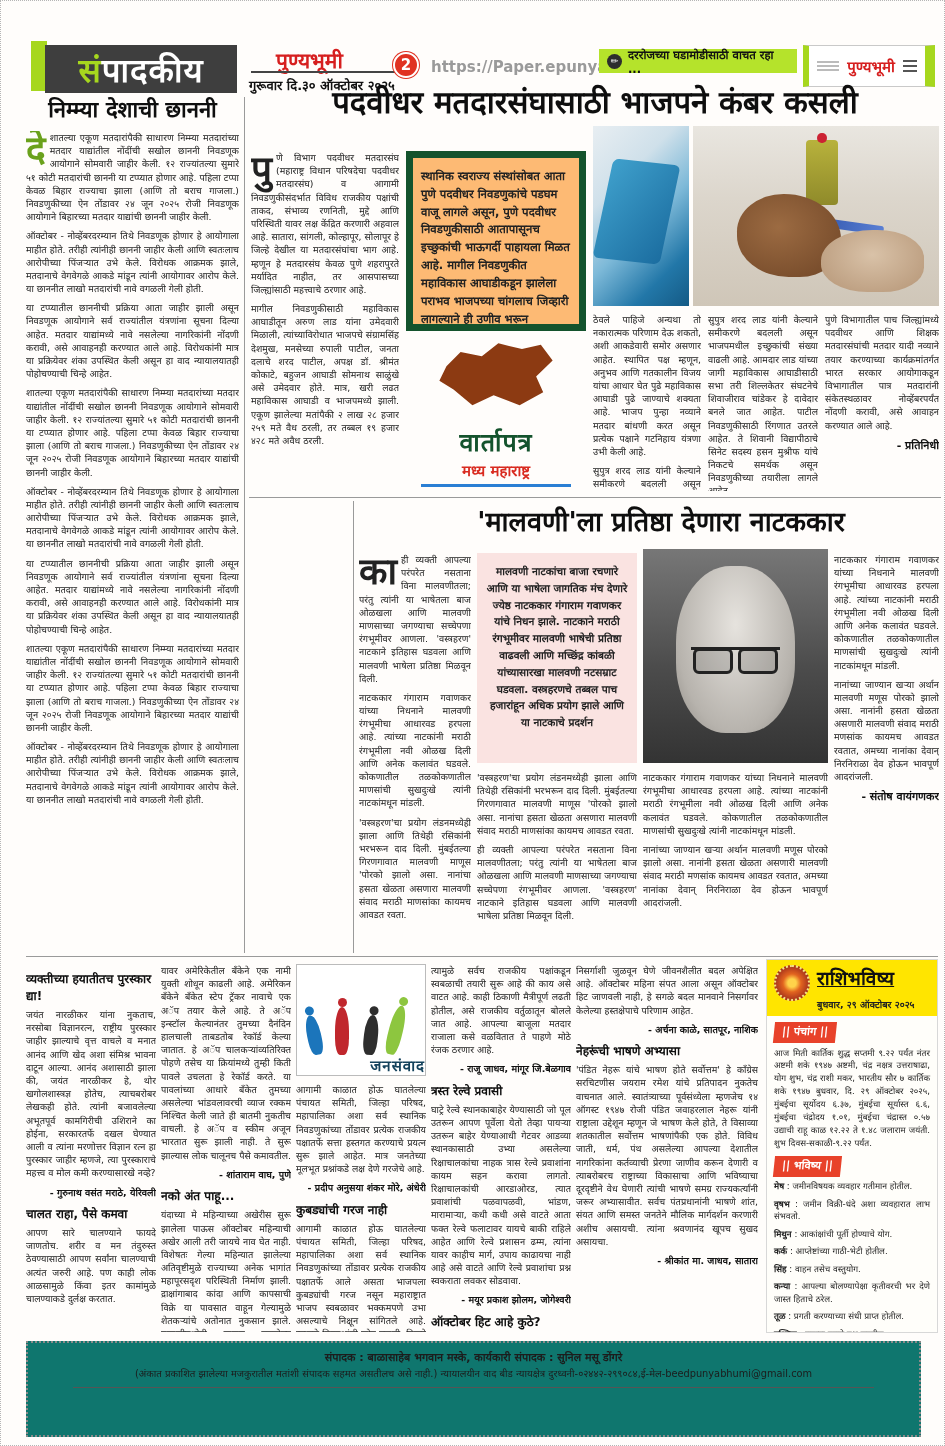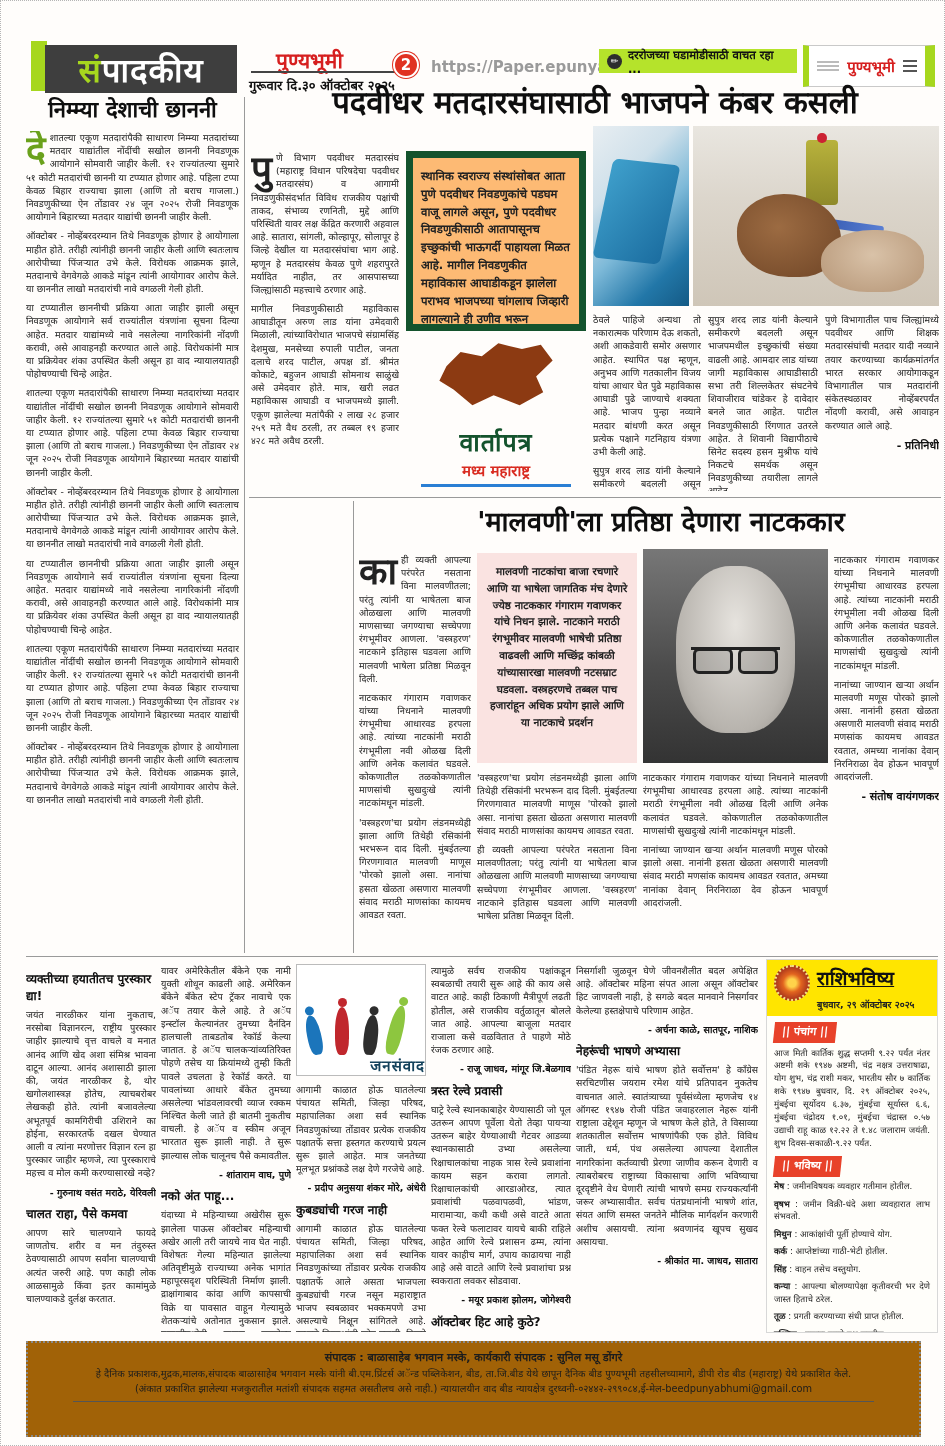--- a/index.html
+++ b/index.html
@@ -101,21 +101,21 @@
                 border:2px dotted #f3e28a; }
   .horo-title { font-weight:bold; font-size:19px; color:#111; text-decoration:underline; }
   .horo-date { font-weight:bold; font-size:9.5px; color:#222; margin-top:7px; }
   .badge { display:inline-block; background:#e8422a; color:#fff; font-weight:bold; font-size:11px;
            padding:2px 8px; margin:6px 0 4px; transform:skew(-6deg); }
   .horo-body { padding:0 7px 6px; font-size:8.6px; line-height:1.5; text-align:justify; color:#222; }
   .sign-line { margin-bottom:4.5px; }
   .sign-line b { font-weight:bold;margin-top:19px; }
 
   
-  .footer { position:absolute; border:2px dotted #8a8a8a; text-align:center; padding:6px 10px; background:#a16207; }
+  .footer { position:absolute; border:2px dotted #8a8a8a; text-align:center; padding:6px 10px; background:#0f766e; }
   .f-m1 { font-size:11px; font-weight:bold; margin-bottom:3px; }
   .f-m2,.f-m3 { font-size:9.8px; line-height:1.5; }
   .f-line { width:92%; height:1px; background:#555; margin:5px auto; }
   .f-e { font-family:"Liberation Serif",serif; font-size:13.5px; line-height:1.45; }
 </style>
 </head>
 <body>
 
 <div id="page">
 
@@ -304,19 +304,18 @@
       <div class="sign-line"><b>वृश्चिक</b> <span>: राहत्या घराचे प्रश्न सुटतील.</span></div>
       
       
       
       
     </div>
   </div>
 
   <div class="footer" style="left:25px; top:1340px; width:895px; height:96px;">
     <div class="f-m1">संपादक : बाळासाहेब भगवान मस्के, कार्यकारी संपादक : सुनिल मसू डोंगरे</div>
-    <div class="f-m2">हे दैनिक प्रकाशक,मुद्रक,मालक,संपादक बाळासाहेब भगवान मस्के यांनी बी.एम.प्रिंटर्स अॅन्ड पब्लिकेशन, बीड, ता.जि.बीड येथे छापून दैनिक बीड पुण्यभूमी तहसीलच्यामागे, डीपी रोड बीड (महाराष्ट्र) येथे प्रकाशित केले.</div>
     <div class="f-m3">(अंकात प्रकाशित झालेल्या मजकुरातील मतांशी संपादक सहमत असतीलच असे नाही.) न्यायालयीन वाद बीड न्यायक्षेत्र दुरध्वनी-०२४४२-२९९०८४,ई-मेल-beedpunyabhumi@gmail.com</div>
     <div class="f-line"></div>
 
   </div>
 
 </div>
 
 </body></html>

